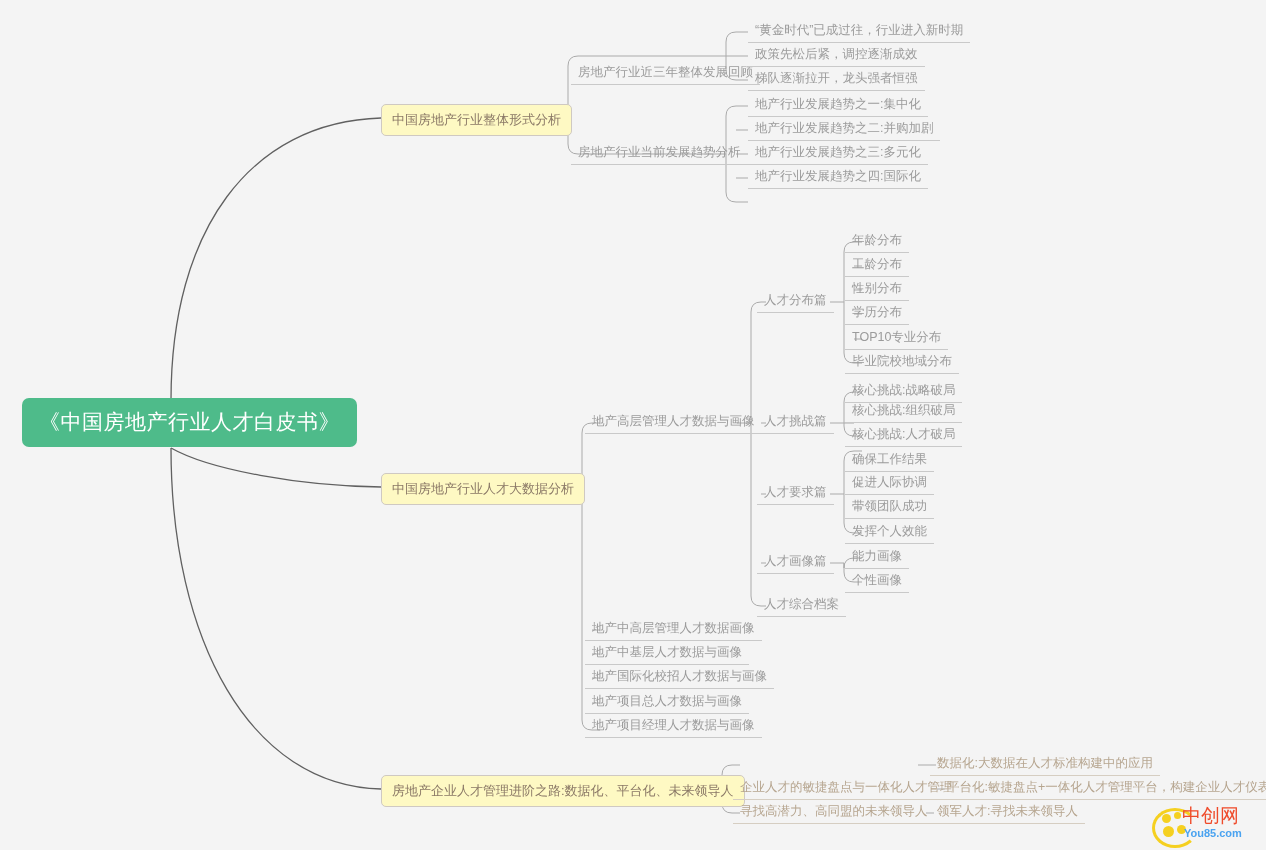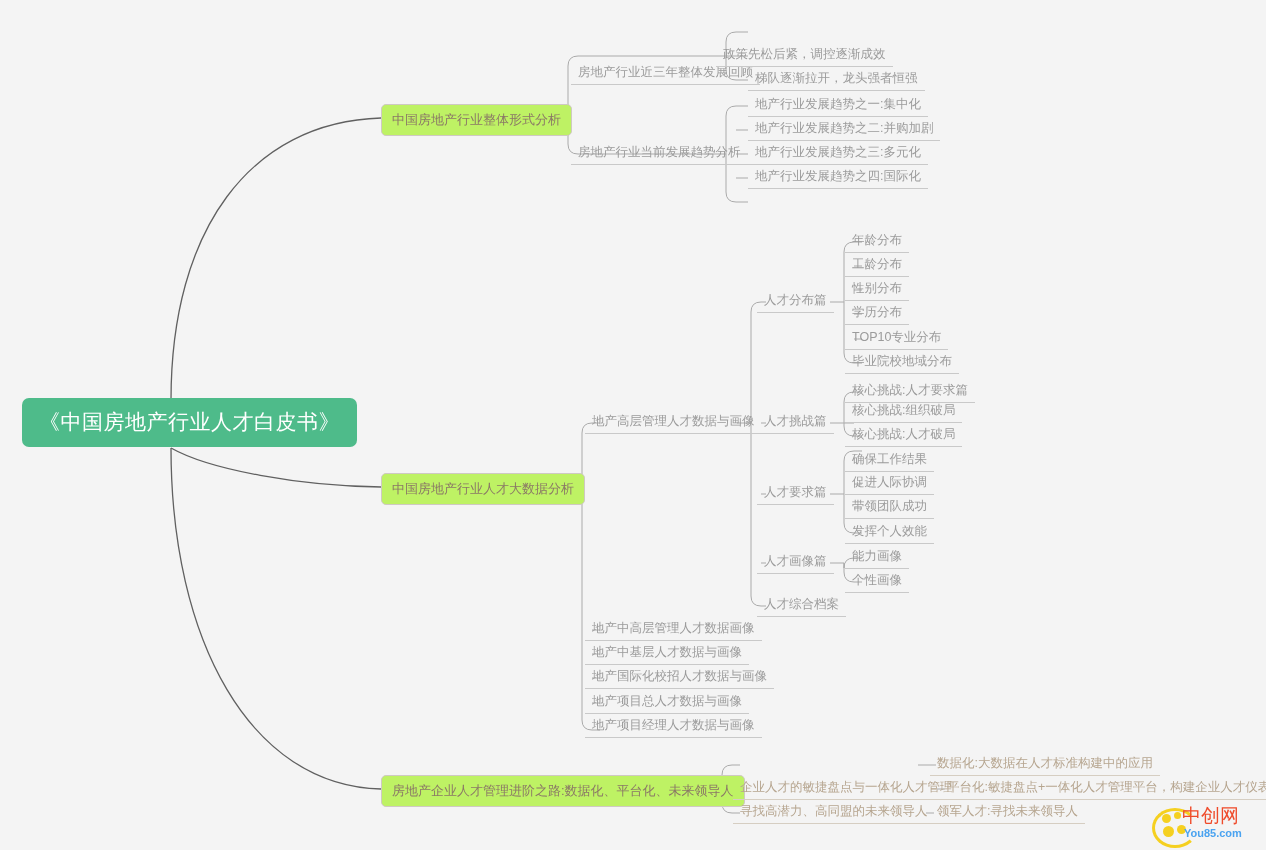--- a/index.html
+++ b/index.html
@@ -34,21 +34,21 @@
     border-radius: 7px;
     font-size: 21px;
     line-height: 1;
     padding: 13px 17px 15px 17px;
     letter-spacing: 0.5px;
   }
   
   .n-l2 {
     border: 1px solid #cfc9c2;
     border-radius: 5px;
-    background: #bef264;
+    background: #fef9c3;
     color: #8a7866;
     font-size: 13px;
     line-height: 1;
     padding: 8px 10px 9px 10px;
   }
   
   .n-t {
     color: #9b9b9b;
     font-size: 12.5px;
     line-height: 1;
@@ -192,21 +192,22 @@
     </g>
   </svg>
 
   <div class="node n-root" style="left:22px; top:398px;">《中国房地产行业人才白皮书》</div>
 
   <div class="node n-l2" style="left:381px; top:104px;">中国房地产行业整体形式分析</div>
 
   <div class="node n-t" style="left:571px; top:63px;">房地产行业近三年整体发展回顾</div>
   <div class="node n-t" style="left:571px; top:143px;">房地产行业当前发展趋势分析</div>
 
-  <div class="node n-t" style="left:716px; top:45px;">政策先松后紧，调控逐渐成效</div>
+  <div class="node n-t" style="left:748px; top:21px;">“黄金时代”已成过往，行业进入新时期</div>
+  <div class="node n-t" style="left:748px; top:45px;">政策先松后紧，调控逐渐成效</div>
   <div class="node n-t" style="left:748px; top:69px;">梯队逐渐拉开，龙头强者恒强</div>
 
   <div class="node n-t" style="left:748px; top:95px;">地产行业发展趋势之一:集中化</div>
   <div class="node n-t" style="left:748px; top:119px;">地产行业发展趋势之二:并购加剧</div>
   <div class="node n-t" style="left:748px; top:143px;">地产行业发展趋势之三:多元化</div>
   <div class="node n-t" style="left:748px; top:167px;">地产行业发展趋势之四:国际化</div>
 
   <div class="node n-l2" style="left:381px; top:473px;">中国房地产行业人才大数据分析</div>
 
   <div class="node n-t" style="left:585px; top:412px;">地产高层管理人才数据与画像</div>
@@ -222,21 +223,21 @@
   <div class="node n-t" style="left:757px; top:552px;">人才画像篇</div>
   <div class="node n-t" style="left:757px; top:595px;">人才综合档案</div>
 
   <div class="node n-t" style="left:845px; top:231px;">年龄分布</div>
   <div class="node n-t" style="left:845px; top:255px;">工龄分布</div>
   <div class="node n-t" style="left:845px; top:279px;">性别分布</div>
   <div class="node n-t" style="left:845px; top:303px;">学历分布</div>
   <div class="node n-t" style="left:845px; top:328px;">TOP10专业分布</div>
   <div class="node n-t" style="left:845px; top:352px;">毕业院校地域分布</div>
 
-  <div class="node n-t" style="left:845px; top:381px;">核心挑战:人才要求篇</div>
+  <div class="node n-t" style="left:845px; top:381px;">核心挑战:战略破局</div>
   <div class="node n-t" style="left:845px; top:401px;">核心挑战:组织破局</div>
   <div class="node n-t" style="left:845px; top:425px;">核心挑战:人才破局</div>
 
   <div class="node n-t" style="left:845px; top:450px;">确保工作结果</div>
   <div class="node n-t" style="left:845px; top:473px;">促进人际协调</div>
   <div class="node n-t" style="left:845px; top:497px;">带领团队成功</div>
   <div class="node n-t" style="left:845px; top:522px;">发挥个人效能</div>
 
   <div class="node n-t" style="left:845px; top:547px;">能力画像</div>
   <div class="node n-t" style="left:845px; top:571px;">个性画像</div>

